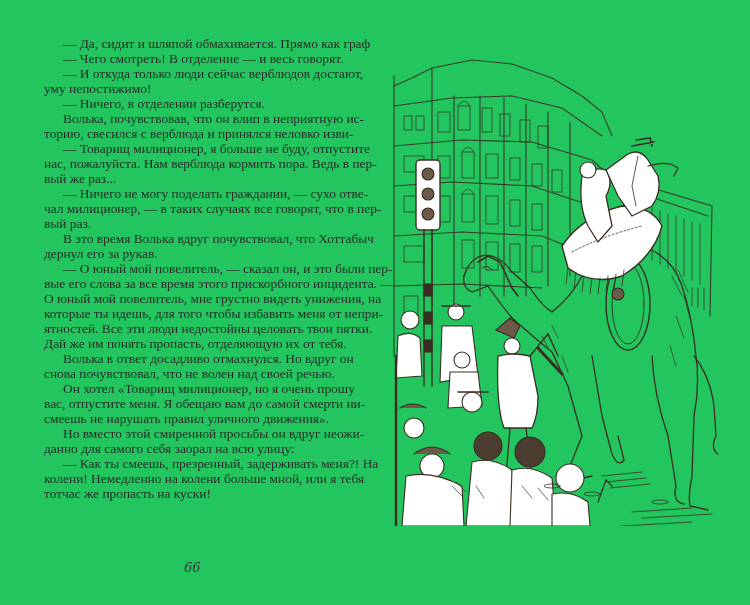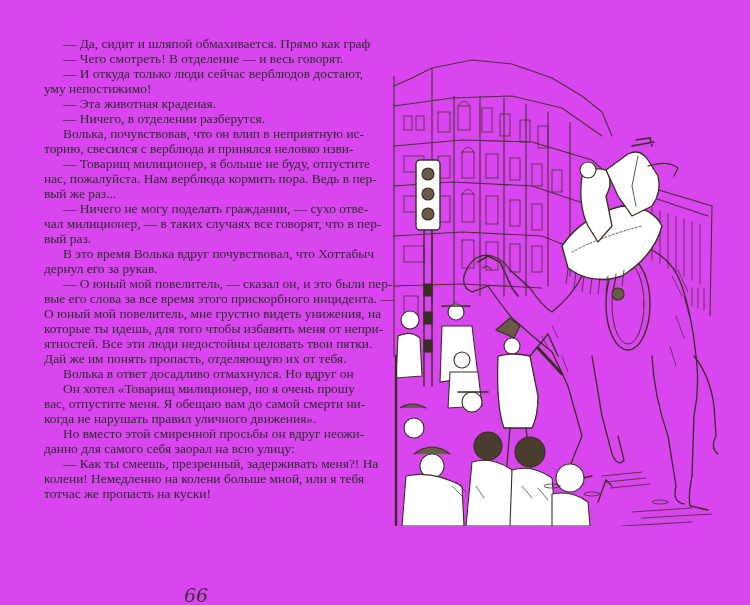--- a/index.html
+++ b/index.html
@@ -2,70 +2,70 @@
 <html><head>
 <meta charset="utf-8">
 <style>
   html, body { margin: 0; padding: 0; }
   body {
     width: 750px; height: 605px; overflow: hidden;
     background: #ffffff;
     position: relative;
     font-family: "DejaVu Serif", "Liberation Serif", serif;
   }
-  .spread { position: absolute; inset: 0; background: #d946ef; }
+  .spread { position: absolute; inset: 0; background: #22c55e; }
   .text-col {
     position: absolute; left: 44px; top: 36px; width: 300px;
     font-family: "Liberation Serif", "DejaVu Serif", serif;
     font-size: 13.4px; line-height: 15px; color: #2b2b2b;
     text-align: justify;
   }
   .line { display: block; white-space: nowrap; height: 15px; text-align-last: justify; }
   .line.last { text-align-last: left; }
   .line.indent { padding-left: 19px; }
   .page-number {
     position: absolute; left: 184px; top: 560px;
     font-family: "DejaVu Serif", serif; font-style: italic;
-    font-size: 19px; color: #333; margin-top: 24px;
+    font-size: 13px; color: #333;
   }
   .illustration { position: absolute; left: 392px; top: 56px; width: 336px; height: 470px; }
   .illustration svg { width: 100%; height: 100%; }
 </style>
 </head>
 <body>
 
 <div class="spread">
 
   <div class="text-col" id="text-col">
       <span class="line indent">— Да, сидит и шляпой обмахивается. Прямо как граф</span>
       <span class="line indent last">— Чего смотреть! В отделение — и весь говорят.</span>
       <span class="line indent">— И откуда только люди сейчас верблюдов достают,</span>
       <span class="line last">уму непостижимо!</span>
-      <span class="line indent last">— Эта животная краденая.</span>
       <span class="line indent last">— Ничего, в отделении разберутся.</span>
       <span class="line indent">Волька, почувствовав, что он влип в неприятную ис-</span>
       <span class="line">торию, свесился с верблюда и принялся неловко изви-</span>
       <span class="line indent">— Товарищ милиционер, я больше не буду, отпустите</span>
       <span class="line">нас, пожалуйста. Нам верблюда кормить пора. Ведь в пер-</span>
       <span class="line last">вый же раз...</span>
       <span class="line indent">— Ничего не могу поделать граждании, — сухо отве-</span>
       <span class="line">чал милиционер, — в таких случаях все говорят, что в пер-</span>
       <span class="line last">вый раз.</span>
       <span class="line indent">В это время Волька вдруг почувствовал, что Хоттабыч</span>
       <span class="line last">дернул его за рукав.</span>
       <span class="line indent">— О юный мой повелитель, — сказал он, и это были пер-</span>
       <span class="line">вые его слова за все время этого прискорбного инцидента. —</span>
       <span class="line">О юный мой повелитель, мне грустно видеть унижения, на</span>
       <span class="line">которые ты идешь, для того чтобы избавить меня от непри-</span>
       <span class="line">ятностей. Все эти люди недостойны целовать твои пятки.</span>
       <span class="line last">Дай же им понять пропасть, отделяющую их от тебя.</span>
       <span class="line indent">Волька в ответ досадливо отмахнулся. Но вдруг он</span>
+      <span class="line last">снова почувствовал, что не волен над своей речью.</span>
       <span class="line indent">Он хотел «Товарищ милиционер, но я очень прошу</span>
       <span class="line">вас, отпустите меня. Я обещаю вам до самой смерти ни-</span>
-      <span class="line last">когда не нарушать правил уличного движения».</span>
+      <span class="line last">смеешь не нарушать правил уличного движения».</span>
       <span class="line indent">Но вместо этой смиренной просьбы он вдруг неожи-</span>
       <span class="line last">данно для самого себя заорал на всю улицу:</span>
       <span class="line indent">— Как ты смеешь, презренный, задерживать меня?! На</span>
       <span class="line">колени! Немедленно на колени больше мной, или я тебя</span>
       <span class="line last">тотчас же пропасть на куски!</span>
     </div>
 
   <div class="page-number">66</div>
 
   <div class="illustration">

